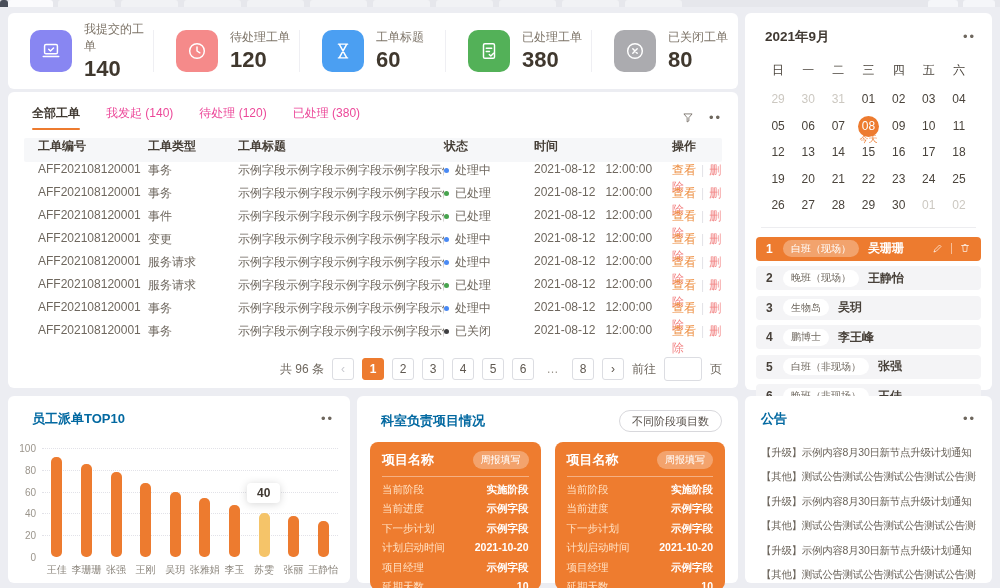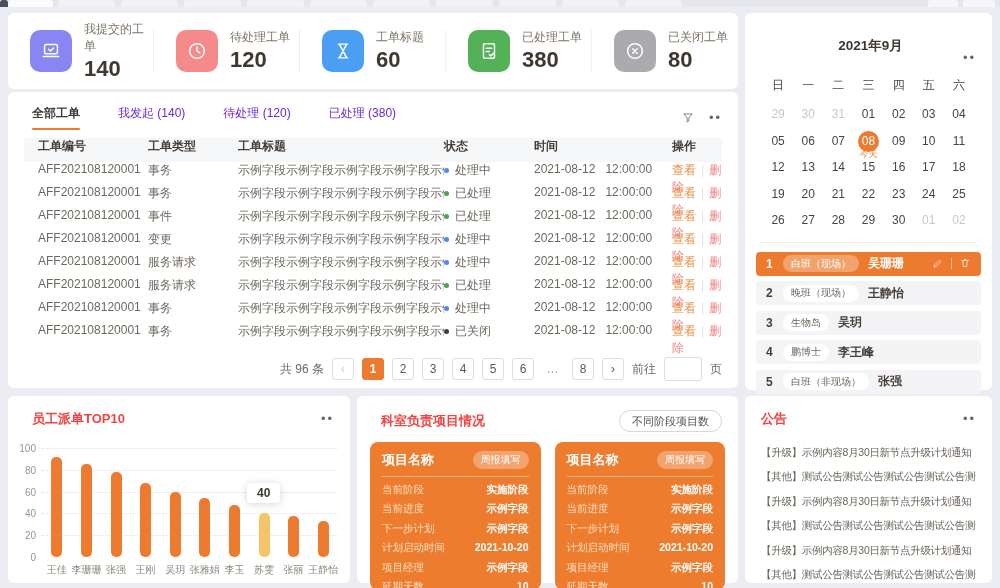--- a/index.html
+++ b/index.html
@@ -17,21 +17,21 @@
   .stat:not(:last-child)::after { content:''; position:absolute; right:0; top:17px; height:42px; width:1px; background:#efeff3; }
   .stat-ic { width:42px; height:42px; border-radius:10px; display:flex; align-items:center; justify-content:center; flex:none; }
   .stat-ic svg { width:22px; height:22px; stroke:#fff; fill:none; stroke-width:1.6; stroke-linecap:round; stroke-linejoin:round; }
   .stat-tx { margin-left:12px; }
   .stat-label { font-size:12px; color:#7d7468; }
   .stat-value { font-size:22px; font-weight:600; color:#40382e; margin-top:1px; }
 
   
   .orders { left:8px; top:92px; width:730px; height:296px; }
   .tabs { display:flex; align-items:center; gap:38px; padding:13px 16px 0 24px; }
-  .tab { font-size:12px; color:#6d28d9; cursor:pointer; padding-bottom:8px; }
+  .tab { font-size:12px; color:#ec4899; cursor:pointer; padding-bottom:8px; }
   .tab.active { color:#3e372f; font-weight:700; position:relative; }
   .tab.active::after { content:''; position:absolute; left:0; right:0; bottom:0; height:2px; background:#ED7B2F; border-radius:1px; }
   .tabs-icons { margin-left:auto; display:flex; align-items:center; gap:14px; color:#6e675e; }
   .tabs-icons svg { width:14px; height:14px; stroke:#6e675e; fill:none; stroke-width:1.4; stroke-linejoin:round; }
   .dots { font-size:13px; letter-spacing:2px; color:#6e675e; line-height:6px; cursor:pointer; }
 
   .tbl { margin:8px 16px 0; }
   .trow { display:flex; font-size:12px; }
   .thead { background:#f6f7f9; height:24px; font-weight:700; color:#453e36; border-radius:2px; }
   .tbody .trow { height:23px; color:#6e675e; }
@@ -46,21 +46,21 @@
   .pager { display:flex; align-items:center; justify-content:flex-end; gap:8px; margin:11px 16px 0; font-size:12px; color:#6e675e; }
   .pg { min-width:22px; height:22px; border:1px solid #dcdde2; border-radius:3px; background:#fff; display:flex; align-items:center; justify-content:center; padding:0 4px; color:#5f5850; cursor:pointer; }
   .pg.on { background:#ED7B2F; border-color:#ED7B2F; color:#fff; font-weight:700; }
   .pg.prev { color:#c8c9cf; }
   .pg.ellipsis { border:none; background:transparent; letter-spacing:1px; color:#9b958c; }
   .jump-input { width:38px; height:24px; border:1px solid #dcdde2; border-radius:3px; background:#fff; }
 
   
   .chartp { left:8px; top:396px; width:342px; height:187px; }
   .phead { display:flex; align-items:center; padding:14px 16px 0 24px; }
-  .ptitle { font-size:13px; font-weight:700; color:#ef4444; }
+  .ptitle { font-size:13px; font-weight:700; color:#0369a1; }
   .phead .dots { margin-left:auto; }
   .chart { position:absolute; left:0; top:0; width:100%; height:100%; }
   .gline { position:absolute; border-top:1px dotted #e2e2e8; }
   .ylab { position:absolute; width:26px; text-align:right; font-size:10px; color:#9b958c; }
   .bar { position:absolute; width:11px; border-radius:5px; cursor:pointer; }
   .xlab { position:absolute; text-align:center; font-size:10px; color:#8a847b; white-space:nowrap; }
   .tip { position:absolute; background:#fff; border-radius:4px; box-shadow:0 1px 8px rgba(0,0,0,.16); font-size:12px; font-weight:600; color:#3f3831; padding:3px 10px; }
 
   
   .projp { left:357px; top:396px; width:381px; height:187px; }
@@ -70,21 +70,21 @@
   .pcard-h { display:flex; align-items:flex-end; justify-content:space-between; }
   .pcard-name { font-size:13px; font-weight:700; }
   .pcard-badge { font-size:10px; background:rgba(255,255,255,.3); border-radius:9px; padding:2px 8px; }
   .pcard-div { border-top:1px solid rgba(255,255,255,.4); margin:7px 0 2px; }
   .frow { display:flex; justify-content:space-between; margin-top:5.5px; }
   .flab { font-size:10.5px; color:#ffe0c2; }
   .fval { font-size:10.5px; font-weight:700; color:#fff; }
 
   
   .calp { left:745px; top:13px; width:247px; height:377px; }
-  .cal-head { display:flex; align-items:center; padding:24px 16px 0 20px;flex-direction:column; }
+  .cal-head { display:flex; align-items:center; padding:15px 16px 0 20px; }
   .cal-title { font-size:13.5px; font-weight:700; color:#3f3831; }
   .cal-head .dots { margin-left:auto; }
   .cal-grid { display:grid; grid-template-columns:repeat(7,1fr); padding:0 18px; margin-top:12px; }
   .cal-wd { text-align:center; font-size:12px; font-weight:500; color:#4a443c; height:24px; line-height:24px; }
   .cal-d { text-align:center; font-size:12px; font-weight:500; color:#4a443c; height:26.5px; line-height:26.5px; position:relative; cursor:pointer; }
   .cal-d.muted { color:#ccc8c1; }
   .cal-d .cir { display:inline-block; width:21px; height:21px; line-height:21px; border-radius:50%; background:#ED7B2F; color:#fff; }
   .cal-d .tdy { position:absolute; left:0; right:0; top:21px; font-size:9px; color:#ED7B2F; line-height:10px; }
   .cal-div { border-top:1px solid #ededf0; margin:8px 16px 0; }
   .shifts { padding:9px 11px 0; }
@@ -183,21 +183,21 @@
       </div>
       <div class="stat-tx">
         <div class="stat-label">已关闭工单</div>
         <div class="stat-value">80</div>
       </div>
     </div>
   </div>
 
 <div class="panel orders">
   <div class="tabs">
-    <span id="tabs-slot" style="display: flex; gap: 38px;">
+    <span id="tabs-slot" style="display: flex; gap: 26px;">
         <span class="tab active">全部工单</span>
         <span class="tab">我发起 (140)</span>
         <span class="tab">待处理 (120)</span>
         <span class="tab">已处理 (380)</span>
       </span>
     <span class="tabs-icons">
       <svg viewBox="0 0 24 24">
           <path d="M5 5h14l-5.5 6.5V17l-3 1.8v-7.3L5 5z"></path>
         </svg>
       <span class="dots">••</span>

